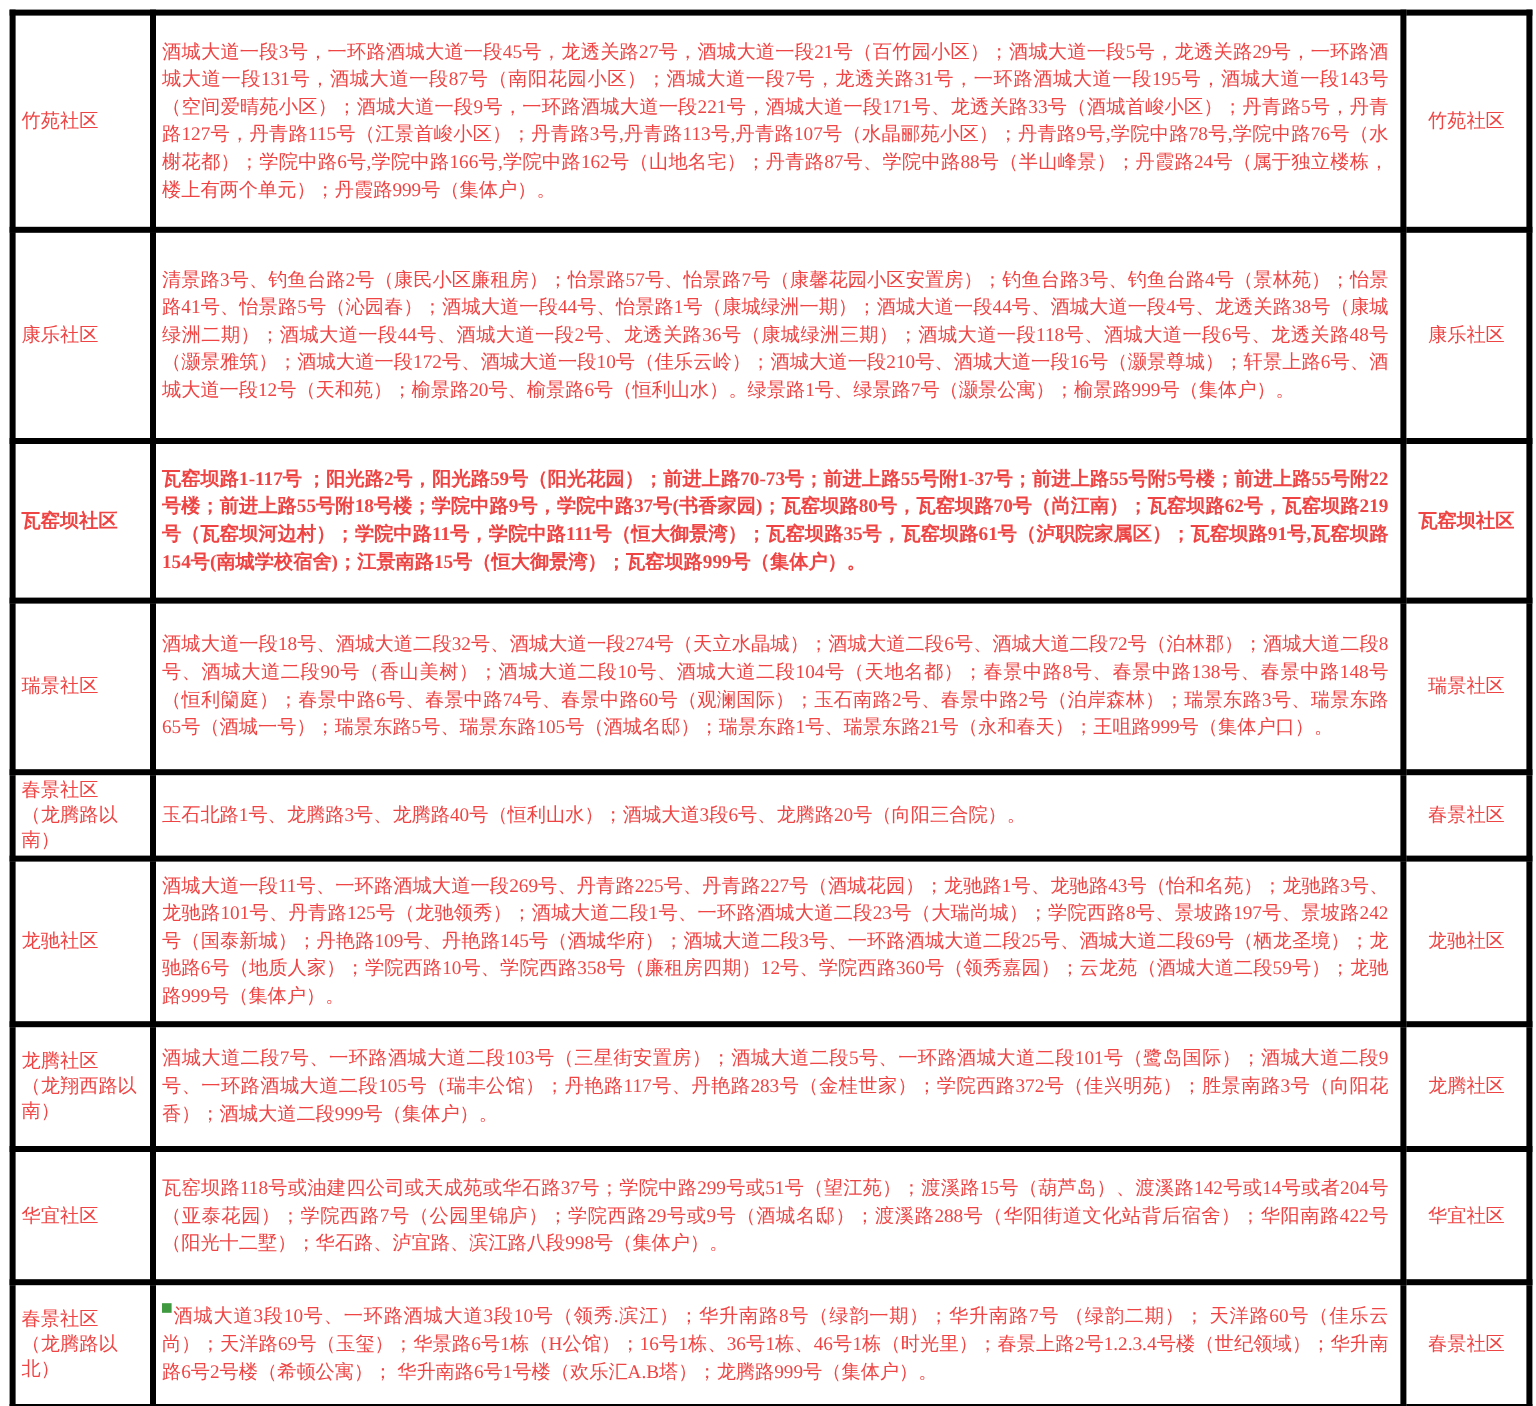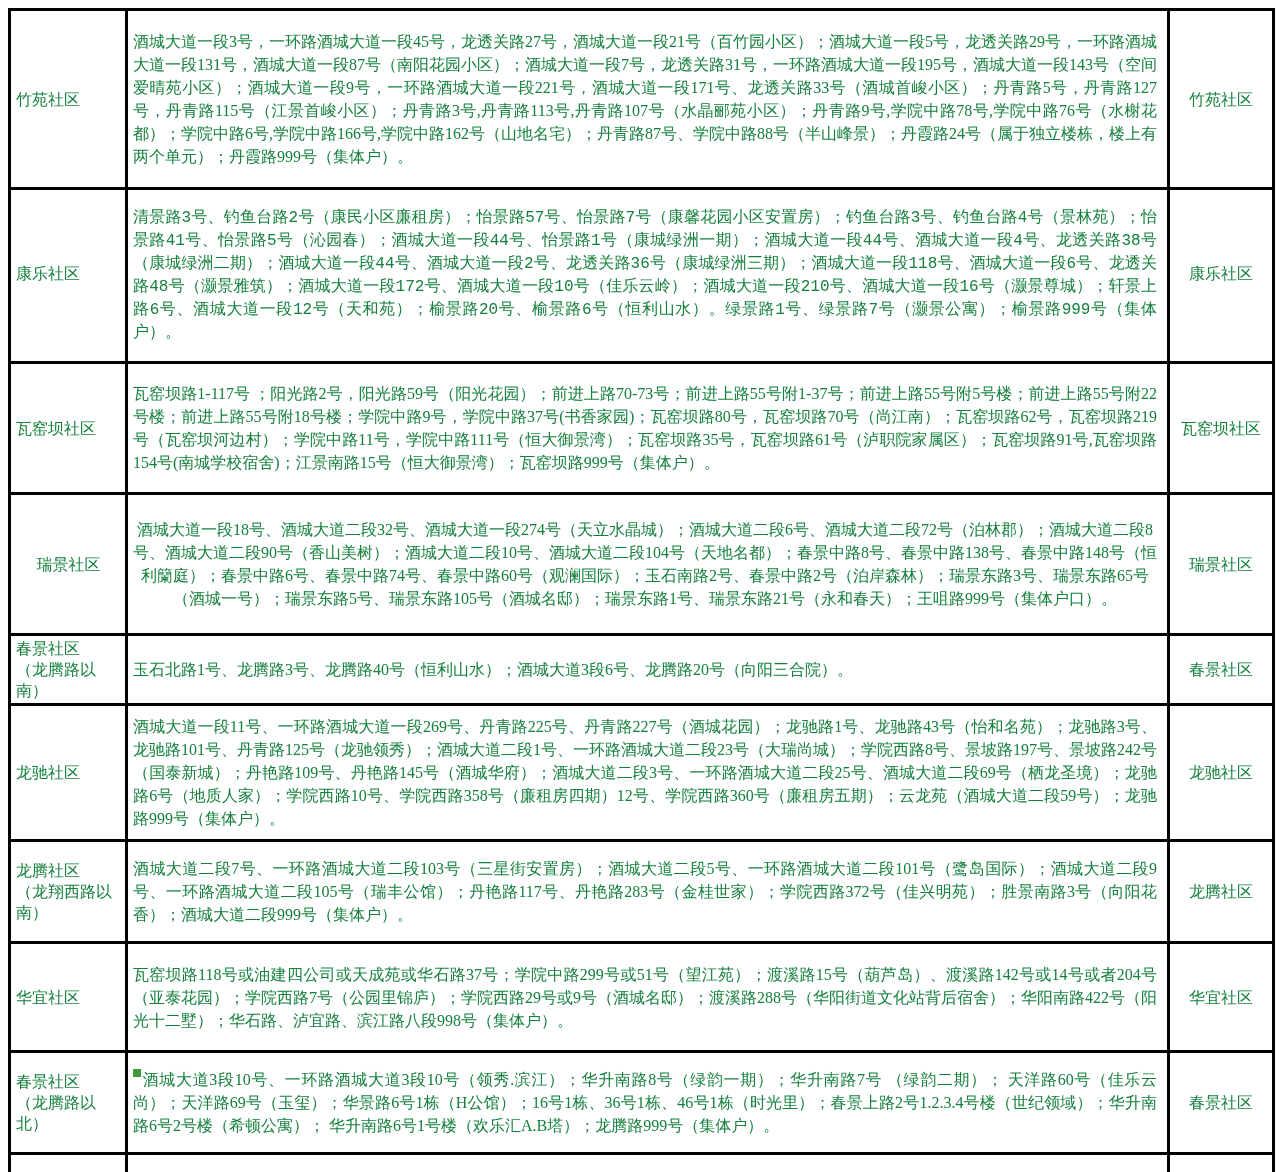--- a/index.html
+++ b/index.html
@@ -16,23 +16,23 @@
     top: 8px;
     width: 1264px;
   }
   table.addr-table {
     border-collapse: collapse;
     table-layout: fixed;
     width: 1264px;
     background: #ffffff;
   }
   table.addr-table td {
-    border: 3px solid #000000;
+    border: 5px solid #000000;
     vertical-align: middle;
-    color: #15803d;
+    color: #ef4444;
     font-size: 16px;
     overflow: hidden;
   }
   col.c-left  { width: 117px; }
   col.c-mid   { width: 1042px; }
   col.c-right { width: 105px; }
   td.cell-left {
     padding: 2px 4px 2px 5px;
     line-height: 21px;
     white-space: pre-line;
@@ -42,23 +42,23 @@
     padding: 4px 10px 4px 5px;
     line-height: 23px;
     text-align: justify;
   }
   td.cell-right {
     padding: 2px 2px;
     text-align: center;
     line-height: 21px;
   }
   tr.r0 td { height: 168px; }
-  tr.r1 td { height: 163px; font-family: Liberation Mono, monospace; }
-  tr.r2 td { height: 120px; }
-  tr.r3 td { height: 130px; text-align: center; }
+  tr.r1 td { height: 163px; }
+  tr.r2 td { height: 120px; font-weight: bold; }
+  tr.r3 td { height: 130px; }
   tr.r4 td { height: 56px;  }
   tr.r5 td { height: 125px; }
   tr.r6 td { height: 91px;  }
   tr.r7 td { height: 98px;  }
   tr.r8 td { height: 91px;  }
   tr.r9 td { height: 94px;  }
   .green-dot {
     display: inline-block;
     width: 8px;
     height: 8px;
@@ -98,21 +98,21 @@
         <td class="cell-right">瑞景社区</td>
       </tr>
       <tr class="r4">
         <td class="cell-left">春景社区
 （龙腾路以南）</td>
         <td class="cell-mid"><span>玉石北路1号、龙腾路3号、龙腾路40号（恒利山水）；酒城大道3段6号、龙腾路20号（向阳三合院）。</span></td>
         <td class="cell-right">春景社区</td>
       </tr>
       <tr class="r5">
         <td class="cell-left">龙驰社区</td>
-        <td class="cell-mid"><span>酒城大道一段11号、一环路酒城大道一段269号、丹青路225号、丹青路227号（酒城花园）；龙驰路1号、龙驰路43号（怡和名苑）；龙驰路3号、龙驰路101号、丹青路125号（龙驰领秀）；酒城大道二段1号、一环路酒城大道二段23号（大瑞尚城）；学院西路8号、景坡路197号、景坡路242号（国泰新城）；丹艳路109号、丹艳路145号（酒城华府）；酒城大道二段3号、一环路酒城大道二段25号、酒城大道二段69号（栖龙圣境）；龙驰路6号（地质人家）；学院西路10号、学院西路358号（廉租房四期）12号、学院西路360号（廉租房五期）；云龙苑（酒城大道二段59号）；龙驰路999号（集体户）。</span></td>
+        <td class="cell-mid"><span>酒城大道一段11号、一环路酒城大道一段269号、丹青路225号、丹青路227号（酒城花园）；龙驰路1号、龙驰路43号（怡和名苑）；龙驰路3号、龙驰路101号、丹青路125号（龙驰领秀）；酒城大道二段1号、一环路酒城大道二段23号（大瑞尚城）；学院西路8号、景坡路197号、景坡路242号（国泰新城）；丹艳路109号、丹艳路145号（酒城华府）；酒城大道二段3号、一环路酒城大道二段25号、酒城大道二段69号（栖龙圣境）；龙驰路6号（地质人家）；学院西路10号、学院西路358号（廉租房四期）12号、学院西路360号（领秀嘉园）；云龙苑（酒城大道二段59号）；龙驰路999号（集体户）。</span></td>
         <td class="cell-right">龙驰社区</td>
       </tr>
       <tr class="r6">
         <td class="cell-left">龙腾社区
 （龙翔西路以南）</td>
         <td class="cell-mid"><span>酒城大道二段7号、一环路酒城大道二段103号（三星街安置房）；酒城大道二段5号、一环路酒城大道二段101号（鹭岛国际）；酒城大道二段9号、一环路酒城大道二段105号（瑞丰公馆）；丹艳路117号、丹艳路283号（金桂世家）；学院西路372号（佳兴明苑）；胜景南路3号（向阳花香）；酒城大道二段999号（集体户）。</span></td>
         <td class="cell-right">龙腾社区</td>
       </tr>
       <tr class="r7">
         <td class="cell-left">华宜社区</td>

